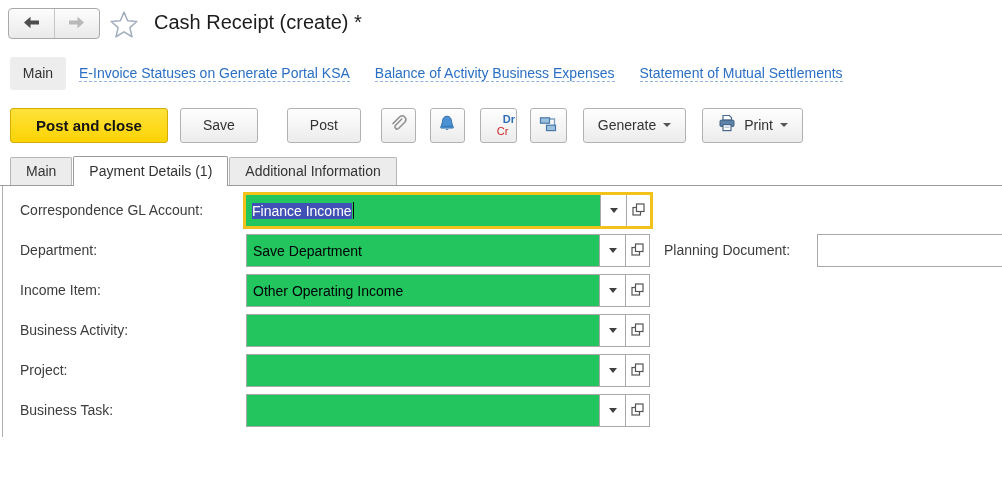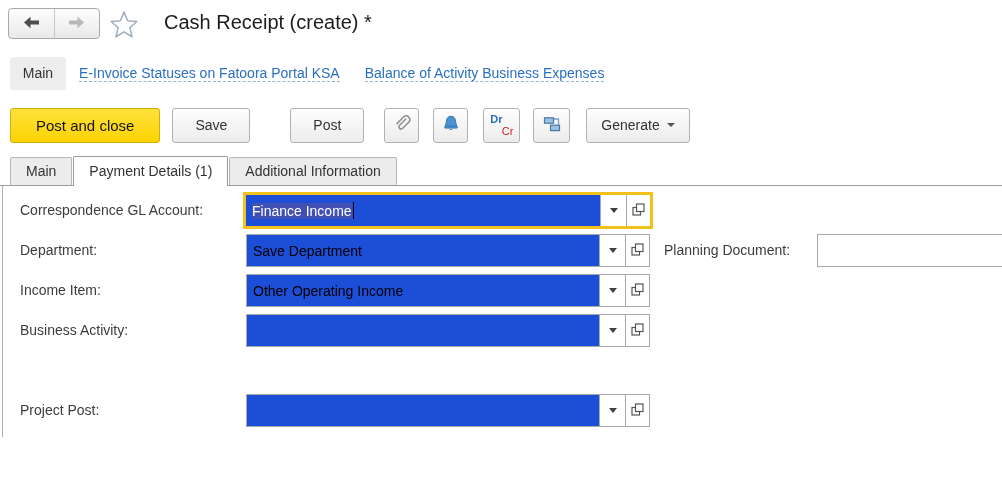--- a/index.html
+++ b/index.html
@@ -9,41 +9,41 @@
 
   
   .navgroup { position:absolute; left:8px; top:8px; width:92px; height:31px;
     border:1px solid #a9a9a9; border-radius:4px;
     background:linear-gradient(#fdfdfd,#e9e9e9); display:flex; align-items:stretch; }
   .navbtn { flex:1; display:flex; align-items:center; justify-content:center;
     background:transparent; border:none; cursor:pointer; }
   .navsep { width:1px; background:#c6c6c6; }
   .star { position:absolute; left:109px; top:9px; width:30px; height:30px; display:flex;
     align-items:center; justify-content:center; cursor:pointer; }
-  .title { position:absolute; left:164px; top:11px; font-size:20px; font-weight:400; color:#1c1c1c; white-space:nowrap; }
+  .title { position:absolute; left:154px; top:11px; font-size:20px; font-weight:400; color:#1c1c1c; white-space:nowrap; }
 
   
   .linkbar { position:absolute; left:0; top:57px; height:33px; width:100%;
     display:flex; align-items:center; }
   .linkbar-main { margin-left:10px; width:56px; height:33px; line-height:33px; text-align:center;
     background:#ededed; border-radius:3px; font-size:14px; color:#333; cursor:pointer; }
   .navlink { font-size:14px; color:#2a6fc4; text-decoration:none;
     border-bottom:1px dashed #8fb3dd; cursor:pointer; white-space:nowrap; }
   .navlink.l1 { margin-left:13px; } .navlink.l2 { margin-left:25px; } .navlink.l3 { margin-left:25px; }
 
   
   .toolbar { position:absolute; left:10px; top:107px; height:36px; display:flex; align-items:center; }
   .btn { height:35px; border:1px solid #b2b2b2; border-radius:3px;
     background:linear-gradient(#fefefe,#ececec); font-family:inherit; font-size:14px; color:#333;
     display:inline-flex; align-items:center; justify-content:center; cursor:pointer; }
-  .btn.primary { padding:6px 25px; font-size:15px; font-weight:normal; color:#141414;
+  .btn.primary { padding:6px 25px; font-size:15px; font-weight:bold; color:#141414;
     background:linear-gradient(#ffe23b,#fcd303); border-color:#d3ac04; }
   .btn.save { margin-left:12px; padding:12px 22px; }
-  .btn.post { margin-left:40px; padding:0 22px; }
-  .btn.iconbtn { width:35px; padding:0; }
+  .btn.post { margin-left:29px; padding:0 22px; }
+  .btn.iconbtn { width:35px; padding:16px; }
   .btn.attach { margin-left:20px; } .btn.bell { margin-left:14px; }
   .btn.drcr { margin-left:15px; width:37px; flex-direction:column; align-items:stretch; }
   .btn.structure { margin-left:13px; width:37px; }
   .btn.menu { margin-left:16px; padding:16px 14px; gap:7px; }
   .drcr .dr { font-size:11px; font-weight:bold; color:#2e6db8; text-align:left; padding-left:6px; line-height:12px; }
   .drcr .cr { font-size:11px; font-weight:normal; color:#cc2222; text-align:right; padding-right:6px; line-height:12px; }
   .menucaret { width:0; height:0; border-left:4px solid transparent; border-right:4px solid transparent;
     border-top:4px solid #555; }
 
   
@@ -54,21 +54,21 @@
     border-radius:2px 2px 0 0; margin-right:1px; cursor:pointer; white-space:nowrap; }
   .tab.active { position:relative; z-index:2; height:30px; line-height:29px;
     background:#fff; border-color:#9b9b9b; margin-bottom:-1px; }
 
   
   .content { position:absolute; left:2px; top:186px; width:940px; height:251px;
     border-left:1px solid #b0b0b0; }
   .frow { position:absolute; left:0; width:100%; height:33px; }
   .frow .flabel { position:absolute; left:17px; top:0; line-height:33px; font-size:14px; color:#3c3c3c; white-space:nowrap; }
   .fgroup { position:absolute; left:243px; top:0; width:404px; height:33px;
-    border:1px solid #a8a8a8; background:#1d4ed8; display:flex; align-items:stretch; cursor:text; }
+    border:1px solid #a8a8a8; background:#22c55e; display:flex; align-items:stretch; cursor:text; }
   .fgroup.focused { left:240px; top:-2px; width:410px; height:37px; border:3px solid #f2c21a; }
   .ftext { flex:1; display:flex; align-items:center; padding:0 6px; font-size:14px; color:#000;
     white-space:nowrap; overflow:hidden; }
   .ftext .sel { background:#4150b4; color:#fff; }
   .caretbar { display:inline-block; width:1px; height:17px; background:#000; margin-left:1px; }
   .fseg { width:26px; border-left:1px solid #a8a8a8; display:flex; align-items:center;
     justify-content:center; cursor:pointer; background:#fff; }
   .fseg.openseg { width:24px; }
   .ddtri { width:0; height:0; border-left:4px solid transparent; border-right:4px solid transparent;
     border-top:5px solid #3f3f3f; }
@@ -101,22 +101,23 @@
   </div>
   <span class="star">
     <svg width="30" height="29" viewBox="0 0 24 23">
         <path d="M12 1.6 L14.9 8.5 L22.3 9.1 L16.7 14 L18.4 21.3 L12 17.4 L5.6 21.3 L7.3 14 L1.7 9.1 L9.1 8.5 Z" fill="#ffffff" stroke="#a2aebe" stroke-width="1.2" stroke-linejoin="round"></path>
       </svg>
   </span>
   <h1 class="title">Cash Receipt (create) *</h1>
 
   <div class="linkbar">
     <div class="linkbar-main">Main</div>
-    <a class="navlink l1">E-Invoice Statuses on Fatoora Portal KSA</a>
+    <a class="navlink l1">E-Invoice Statuses on Generate Portal KSA</a>
     <a class="navlink l2">Balance of Activity Business Expenses</a>
+    <a class="navlink l3">Statement of Mutual Settlements</a>
   </div>
 
   <div class="toolbar">
     <button class="btn primary">Post and close</button>
     <button class="btn save">Save</button>
     <button class="btn post">Post</button>
     <button class="btn iconbtn attach">
       <span>
         <svg width="22" height="22" viewBox="0 0 22 22">
             <path d="M14.8 6 L8.4 12.4 a2.2 2.2 0 0 0 3.1 3.1 l6.5 -6.5 a3.7 3.7 0 0 0 -5.2 -5.2 L6 10.6" fill="none" stroke="#8f8f8f" stroke-width="1.5" stroke-linecap="round"></path>
@@ -140,20 +141,32 @@
       <span>
         <svg width="20" height="20" viewBox="0 0 20 20">
             <polyline points="12,5 16.5,5 16.5,12" fill="none" stroke="#7ba0c4" stroke-width="1.3"></polyline>
             <rect x="2.5" y="3.8" width="9" height="5.4" fill="#9dc0de" stroke="#4878a8" stroke-width="1.2"></rect>
             <rect x="8.5" y="11.2" width="9" height="5.4" fill="#9dc0de" stroke="#4878a8" stroke-width="1.2"></rect>
           </svg>
       </span>
     </button>
     <button class="btn menu">
       <span>Generate</span>
+      <span class="menucaret"></span>
+    </button>
+    <button class="btn menu">
+      <span>
+        <svg width="20" height="19" viewBox="0 0 20 19">
+            <path d="M6 1.5 h6.3 l2.2 2.2 V6.2 H6 z" fill="#ffffff" stroke="#47688c" stroke-width="1.2"></path>
+            <rect x="3" y="6.2" width="14" height="6.2" rx="1" fill="#5e83a8" stroke="#3f5f80" stroke-width="1"></rect>
+            <rect x="6" y="10.6" width="8" height="6" fill="#ffffff" stroke="#47688c" stroke-width="1.2"></rect>
+            <line x1="7.6" y1="13.2" x2="12.4" y2="13.2" stroke="#9bb2c8" stroke-width="1"></line>
+          </svg>
+      </span>
+      <span>Print</span>
       <span class="menucaret"></span>
     </button>
   </div>
 
   <div class="tabbar">
     <div class="tab">Main</div>
     <div class="tab active">Payment Details (1)</div>
     <div class="tab">Additional Information</div>
   </div>
 
@@ -221,23 +234,38 @@
           </div>
         <div class="fseg openseg">
           <span><svg width="13" height="13" viewBox="0 0 13 13">
                 <rect x="1" y="4.5" width="7.5" height="7.5" fill="none" stroke="#555" stroke-width="1.2"></rect>
                 <rect x="4.5" y="1" width="7.5" height="7.5" fill="#fff" stroke="#555" stroke-width="1.2"></rect>
               </svg></span>
         </div>
       </div>
     </div>
 
+    <div class="frow" style="top:168px">
+      <span class="flabel">Project:</span>
+      <div class="fgroup">
+        <div class="ftext"></div>
+        <div class="fseg">
+            <span class="ddtri"></span>
+          </div>
+        <div class="fseg openseg">
+          <span><svg width="13" height="13" viewBox="0 0 13 13">
+                <rect x="1" y="4.5" width="7.5" height="7.5" fill="none" stroke="#555" stroke-width="1.2"></rect>
+                <rect x="4.5" y="1" width="7.5" height="7.5" fill="#fff" stroke="#555" stroke-width="1.2"></rect>
+              </svg></span>
+        </div>
+      </div>
+    </div>
 
     <div class="frow" style="top:208px">
-      <span class="flabel">Project Post:</span>
+      <span class="flabel">Business Task:</span>
       <div class="fgroup">
         <div class="ftext"></div>
         <div class="fseg">
             <span class="ddtri"></span>
           </div>
         <div class="fseg openseg">
           <span><svg width="13" height="13" viewBox="0 0 13 13">
                 <rect x="1" y="4.5" width="7.5" height="7.5" fill="none" stroke="#555" stroke-width="1.2"></rect>
                 <rect x="4.5" y="1" width="7.5" height="7.5" fill="#fff" stroke="#555" stroke-width="1.2"></rect>
               </svg></span>

